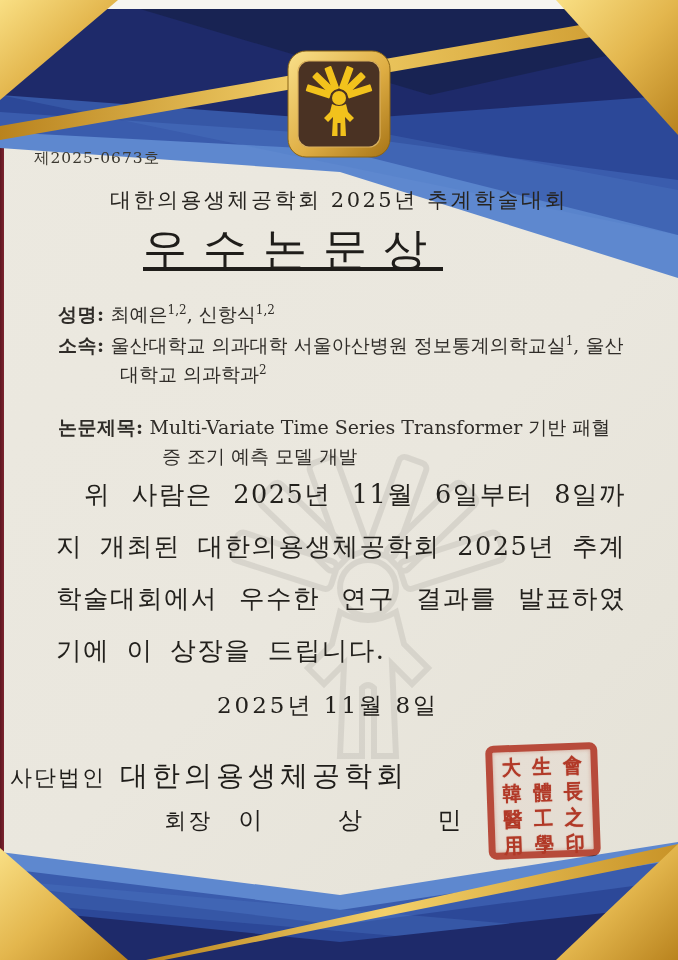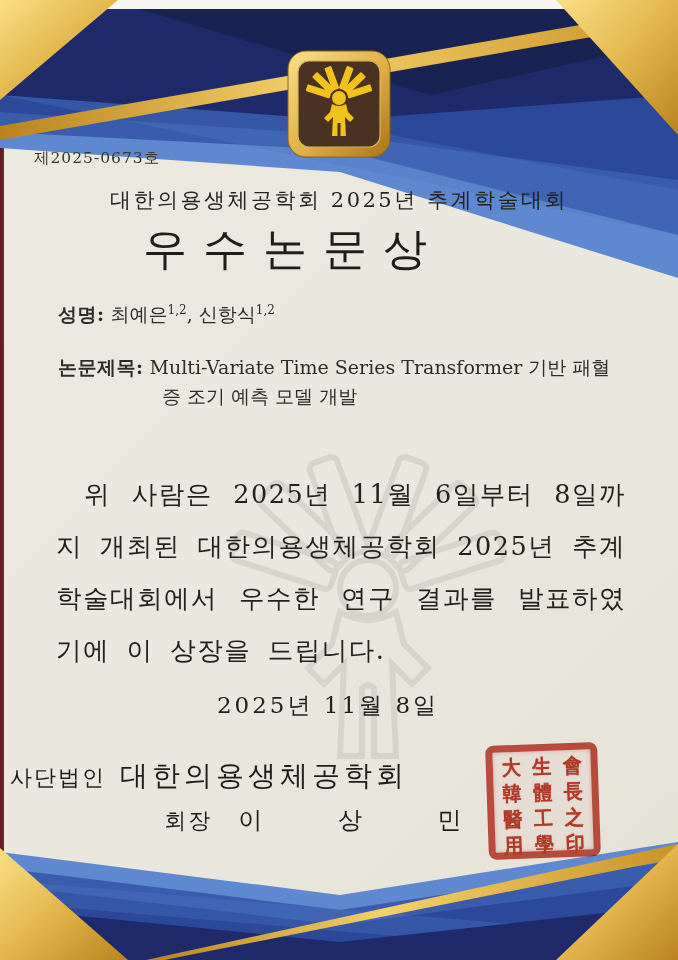--- a/index.html
+++ b/index.html
@@ -12,21 +12,21 @@
   svg{display:block;}
   
   .maroon-edge{left:0;top:0;width:4px;height:960px;background:linear-gradient(90deg,#5f1620,#7c2430);z-index:2;}
   .deco{left:0;z-index:3;pointer-events:none;}
   .badge{left:287px;top:50px;z-index:4;}
   .watermark{left:196px;top:420px;z-index:1;opacity:.5;}
   
   .txt{z-index:5;}
   .doc-number{left:34px;top:148px;font-size:15.5px;letter-spacing:1px;color:#3a372f;}
   .conference{left:0;top:186px;width:678px;text-align:center;font-size:21px;letter-spacing:2.5px;color:#26231f;}
-  .award-title{left:0;top:220px;width:570px;text-align:center;font-size:44px;letter-spacing:16px;text-indent:16px;color:#1f1d1a;}
+  .award-title{left:0;top:220px;width:570px;text-align:center;font-size:44px;letter-spacing:16px;text-indent:16px;color:#1f1d1a;text-decoration:underline;}
   .fields{left:58px;top:300px;width:566px;font-size:19px;line-height:29px;}
   .frow{position:relative;margin-bottom:2px;}
   .flabel{font-weight:bold;letter-spacing:.5px;}
   .hang{display:block;padding-left:62px;text-indent:-62px;}
   .hang2{display:block;padding-left:104px;text-indent:-104px;}
   sup{font-size:12px;line-height:0;text-align:center;}
   .paper-title{margin-top:24px;}
   .bodytext{left:56px;top:468px;width:570px;font-size:25.5px;line-height:52px;
     text-align:justify;text-indent:28px;letter-spacing:1.5px;word-spacing:7px;color:#23211d;}
   .date-line{left:0;top:690px;width:656px;text-align:center;font-size:23px;letter-spacing:3px;color:#23211d;}
@@ -134,20 +134,25 @@
   <div class="abs txt conference">대한의용생체공학회 2025년 추계학술대회</div>
 
   <div class="abs txt award-title">우수논문상</div>
 
   <div class="abs txt fields">
     <div class="frow">
       <span class="hang"><span class="flabel">성명:</span>
         <span><span>최예은</span><sup>1,2</sup><span>, 신항식</span><sup>1,2</sup></span>
       </span>
     </div>
+    <div class="frow">
+      <span class="hang"><span class="flabel">소속:</span>
+        <span><span>울산대학교 의과대학 서울아산병원 정보통계의학교실</span><sup>1</sup><span>, 울산대학교 의과학과</span><sup>2</sup></span>
+      </span>
+    </div>
     <div class="frow paper-title">
       <span class="hang2"><span class="flabel">논문제목:</span>
         <span>Multi-Variate Time Series Transformer 기반 패혈증 조기 예측 모델 개발</span>
       </span>
     </div>
   </div>
 
   <div class="abs txt bodytext">위 사람은 2025년 11월 6일부터 8일까지 개최된 대한의용생체공학회 2025년 추계학술대회에서 우수한 연구 결과를 발표하였기에 이 상장을 드립니다.</div>
 
   <div class="abs txt date-line">2025년 11월 8일</div>

